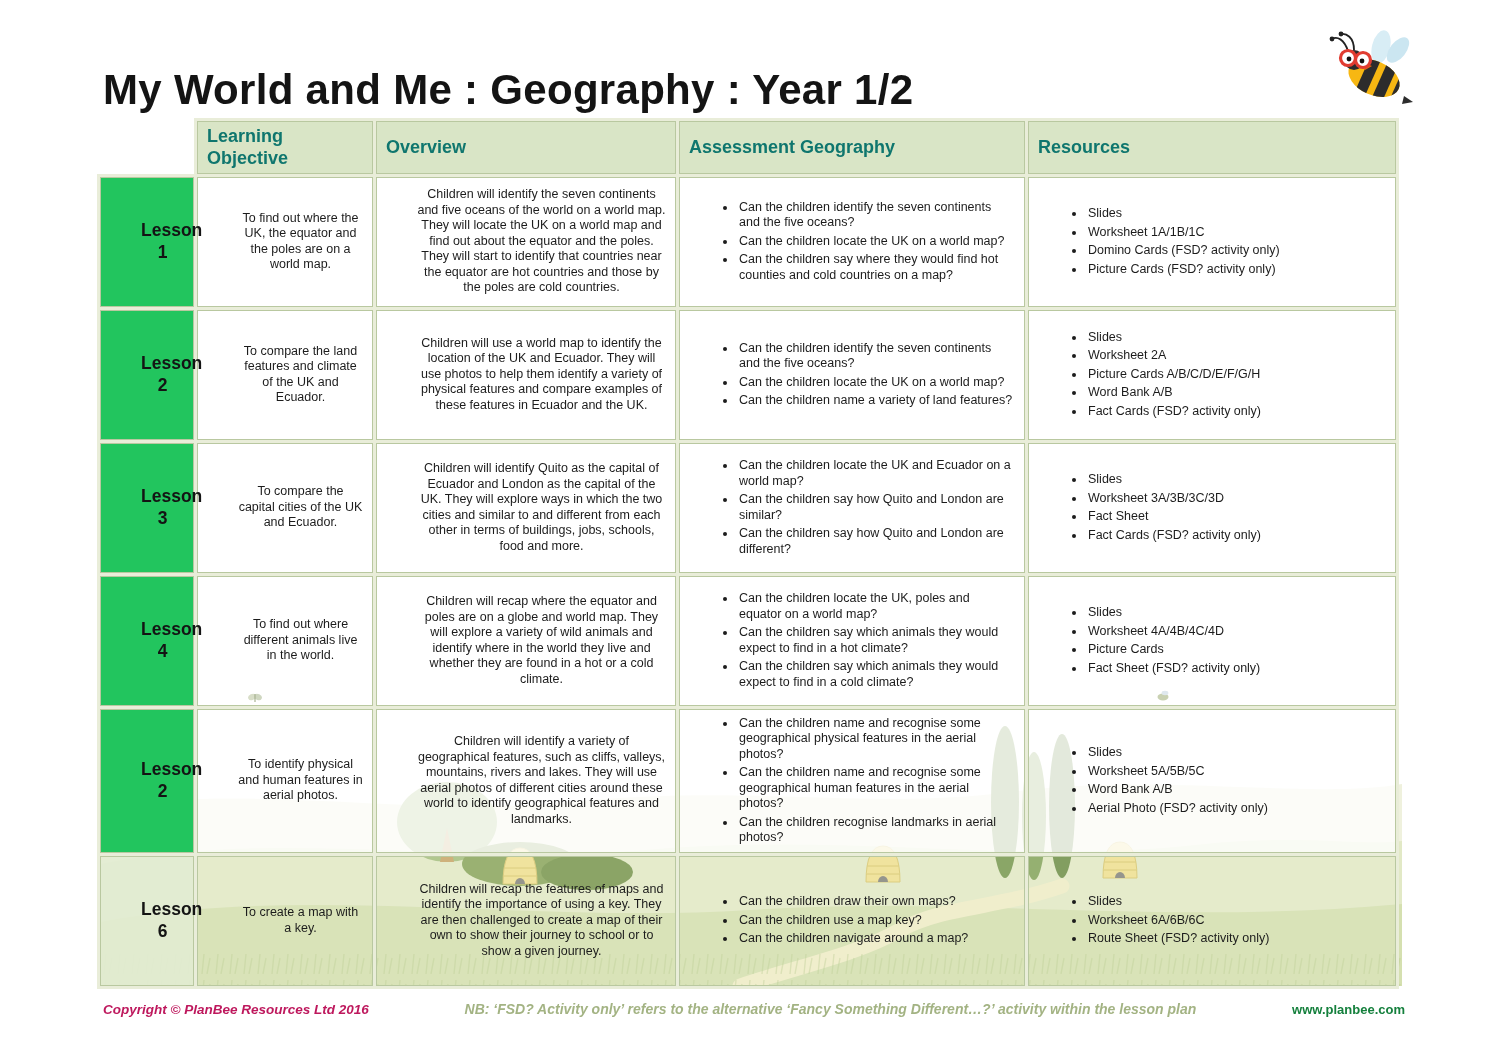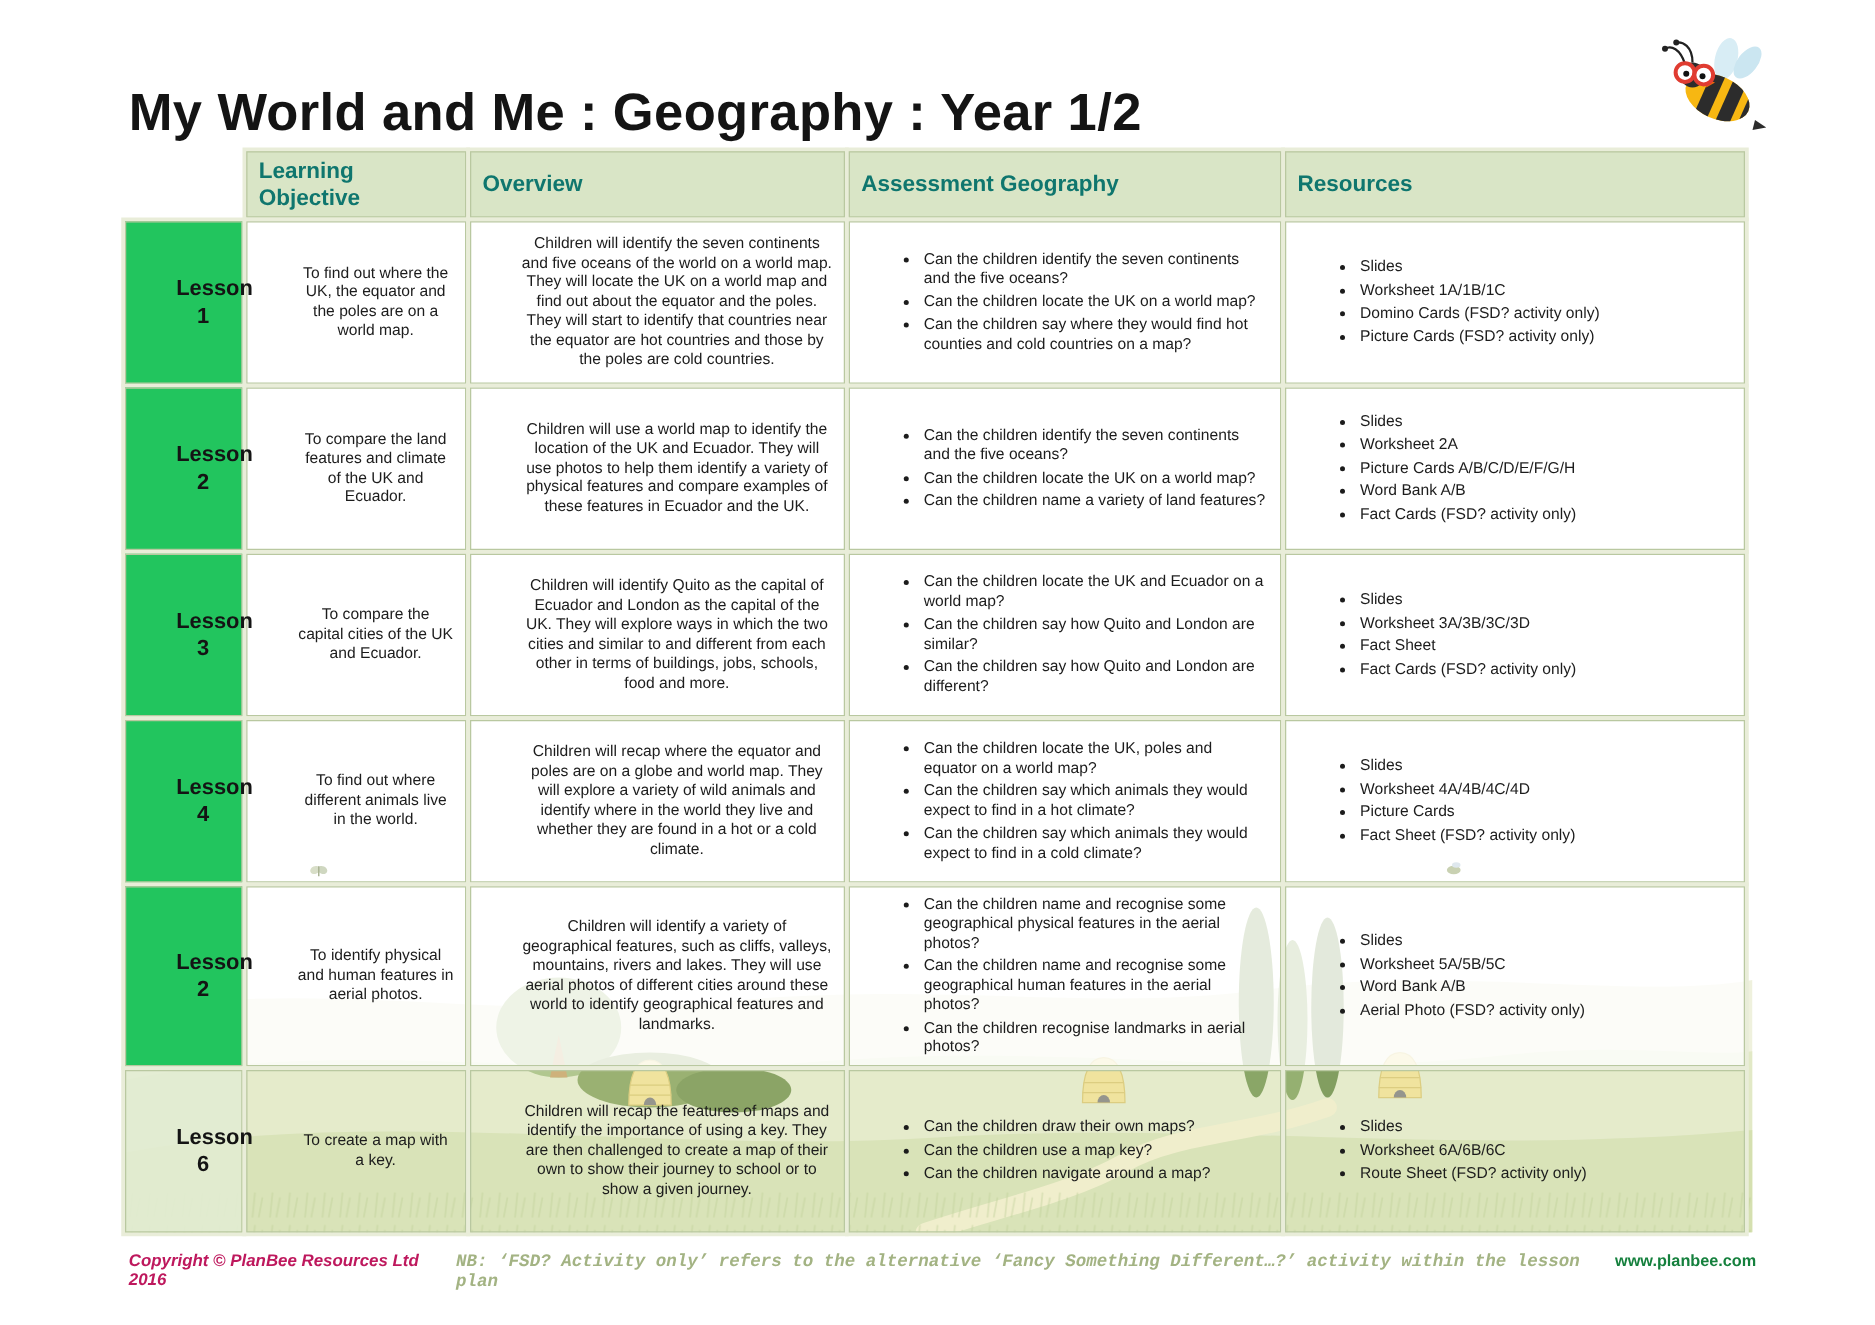--- a/index.html
+++ b/index.html
@@ -269,15 +269,15 @@
               <li>Route Sheet (FSD? activity only)</li>
             </ul>
           </td>
         </tr>
       </tbody>
   </table>
 </div>
 
 <div class="footer">
   <span class="copyright">Copyright © PlanBee Resources Ltd 2016</span>
-  <span class="fsd-note" id="fsd-note" style="color: rgb(163, 179, 131); font-family: Liberation Mono, monospace;">NB: ‘FSD? Activity only’ refers to the alternative ‘Fancy Something Different…?’ activity within the lesson plan</span>
+  <span class="fsd-note" id="fsd-note" style="color: rgb(163, 179, 131);">NB: ‘FSD? Activity only’ refers to the alternative ‘Fancy Something Different…?’ activity within the lesson plan</span>
   <span class="website">www.planbee.com</span>
 </div>
 
 </body></html>

